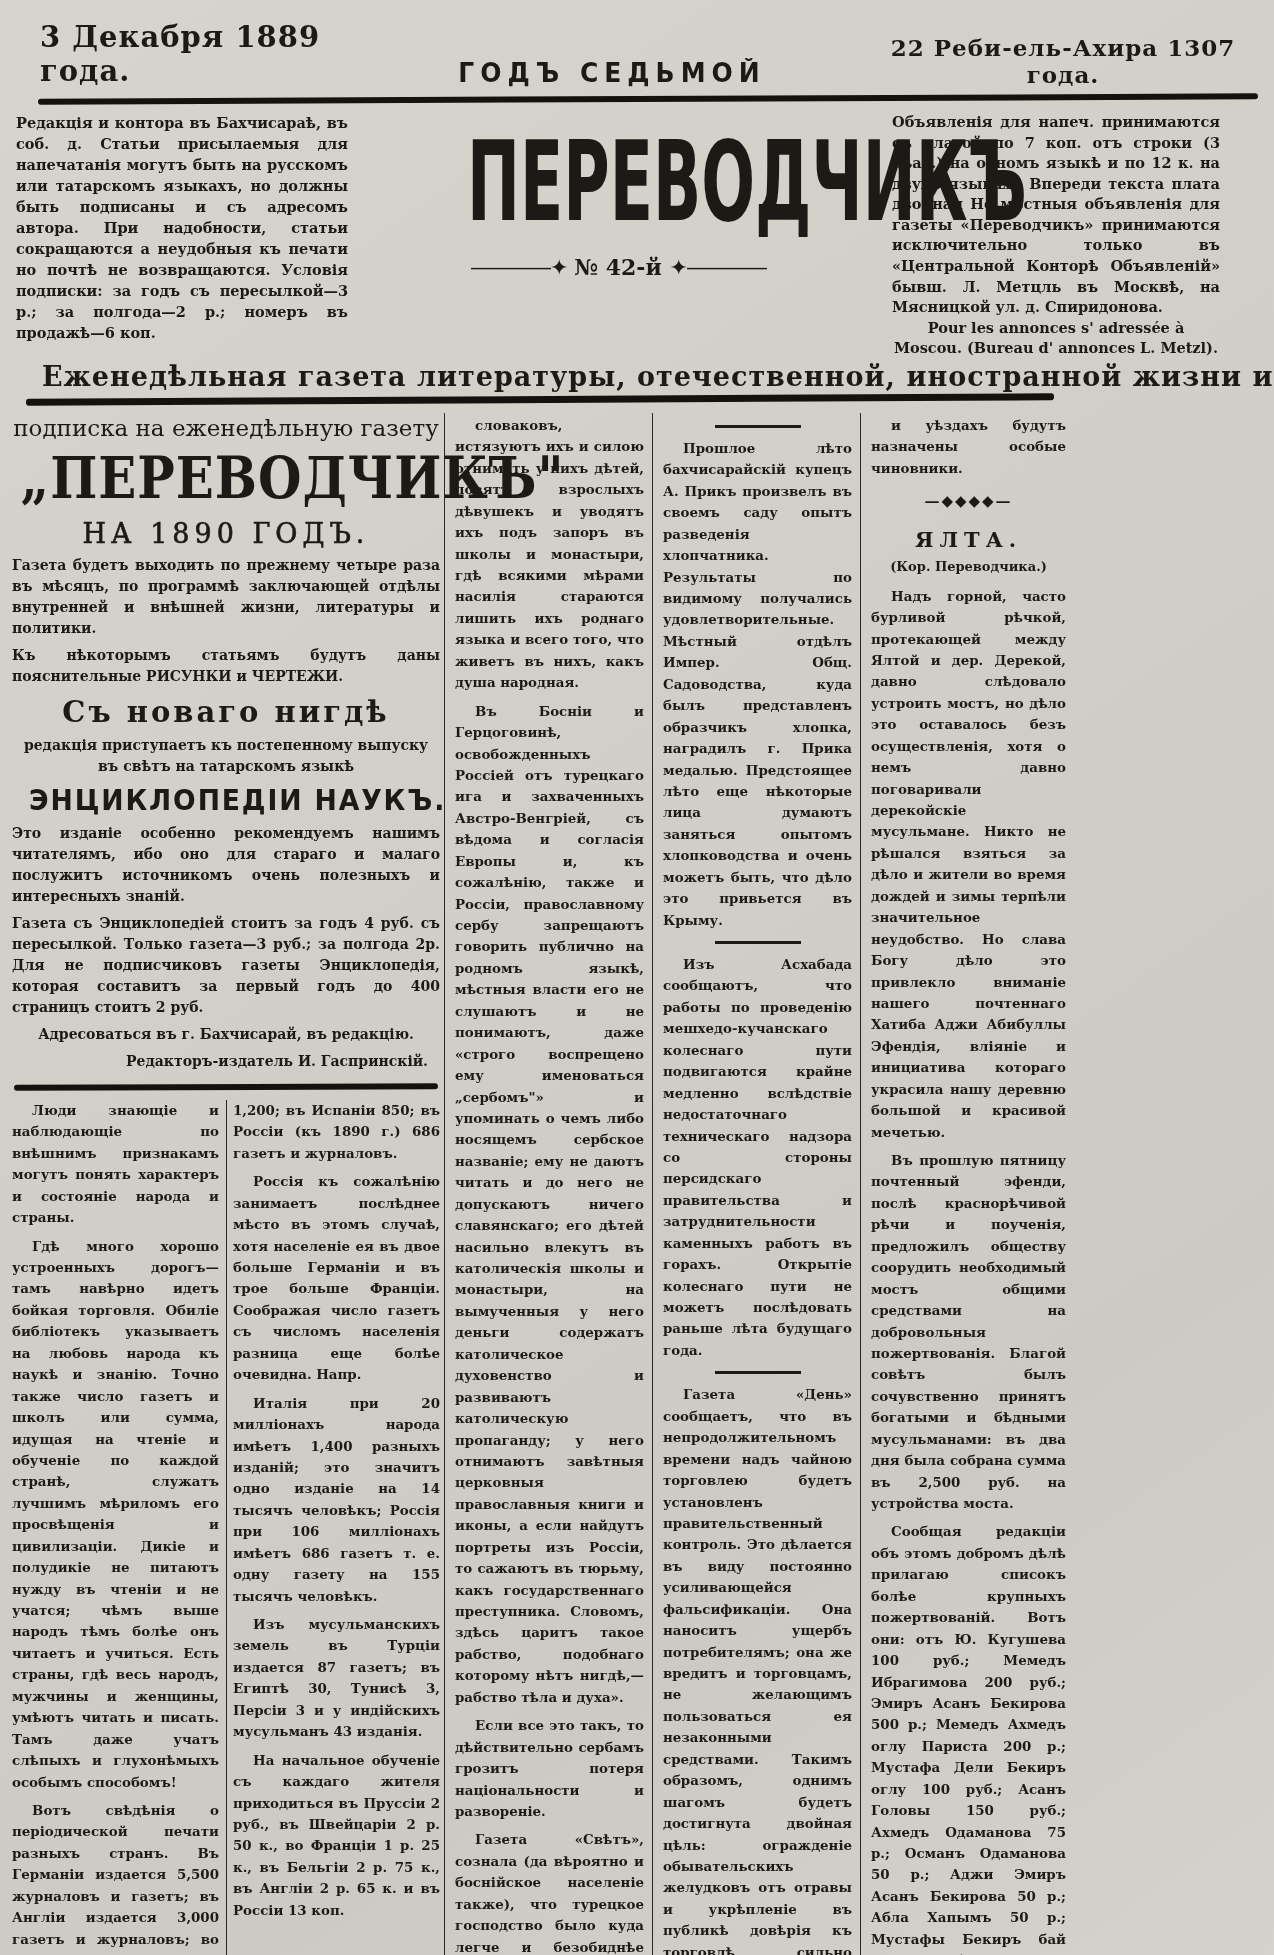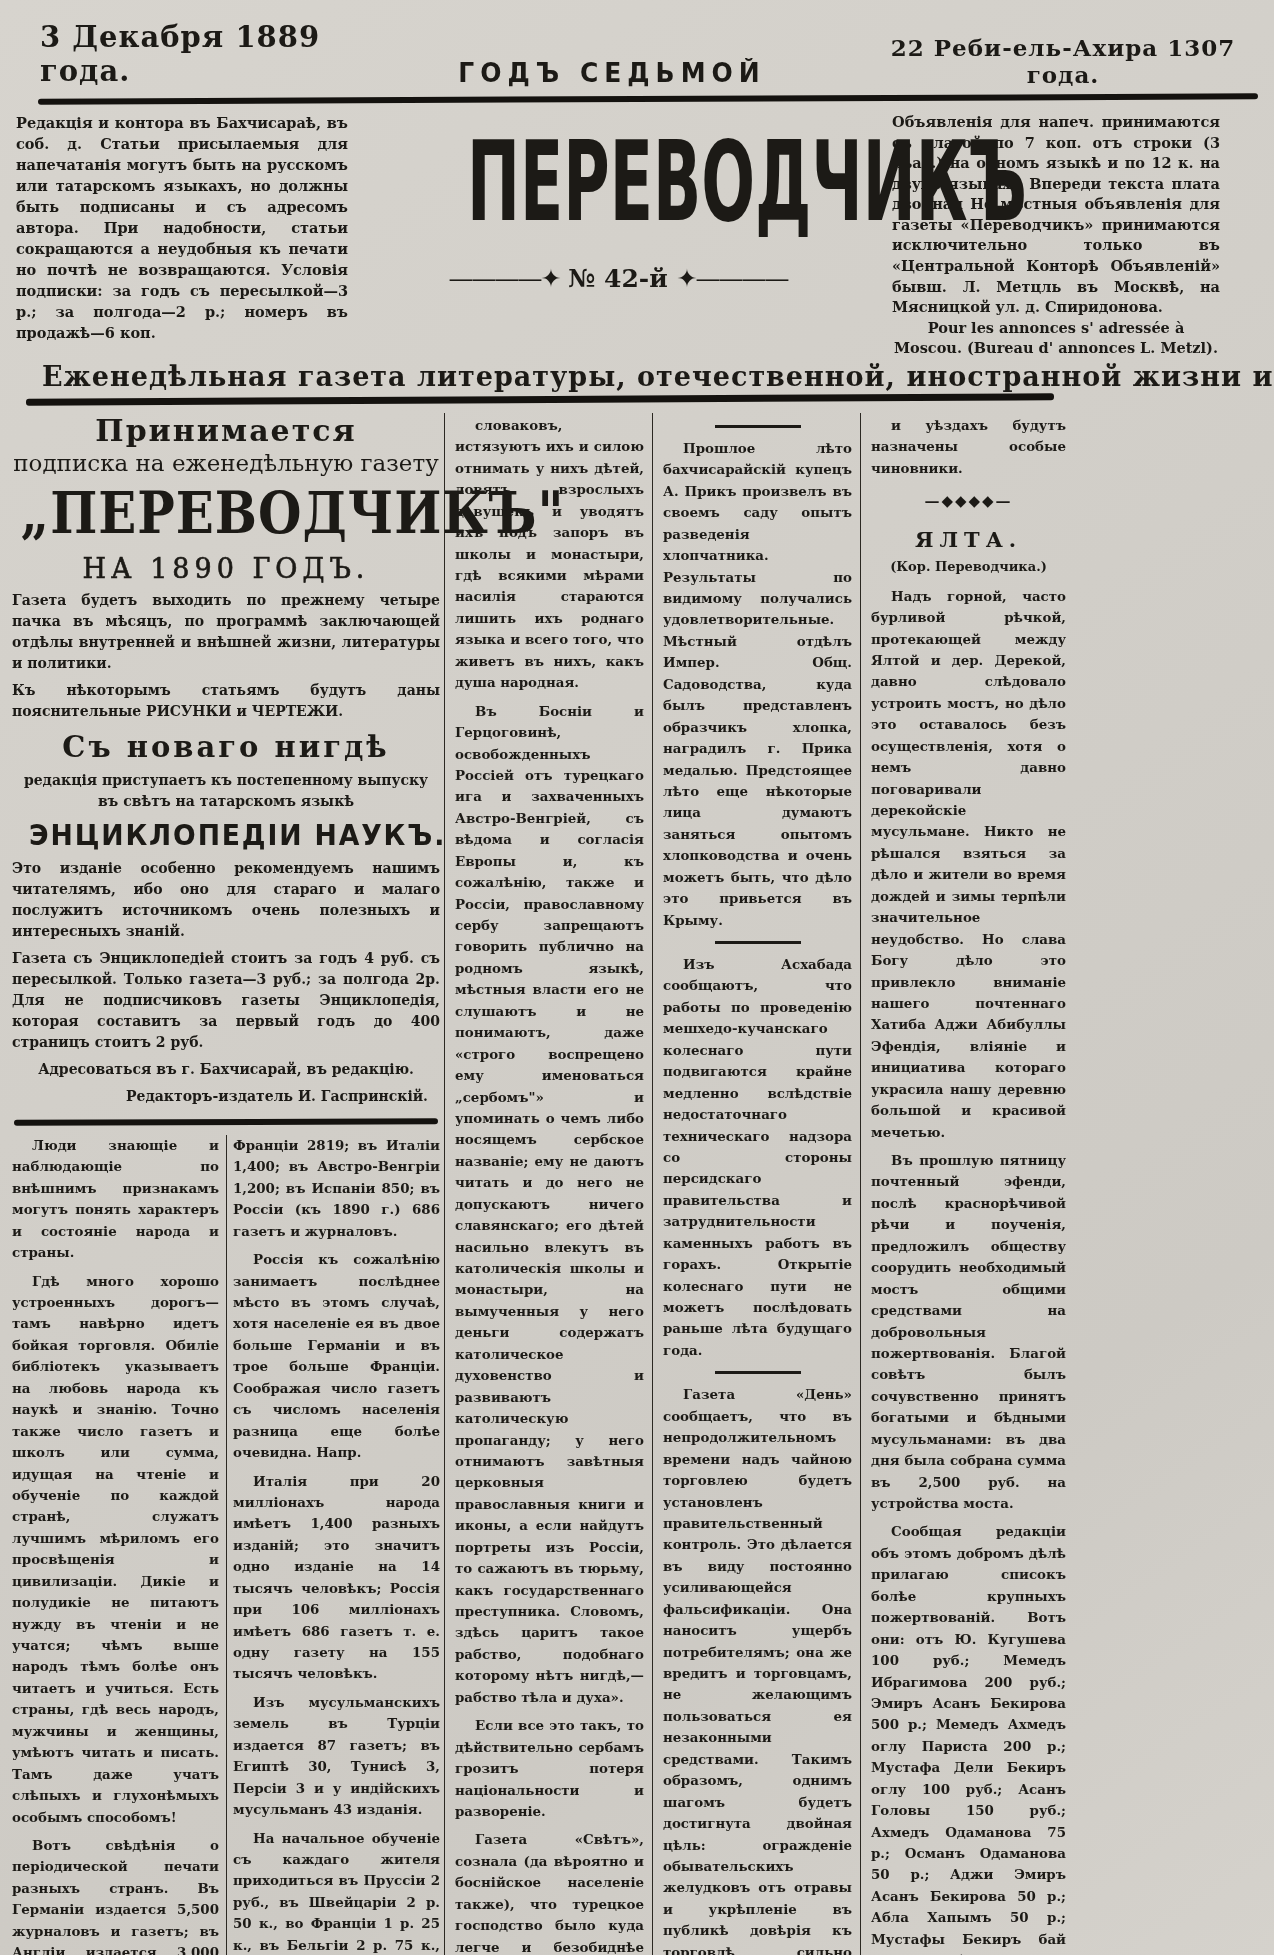--- a/index.html
+++ b/index.html
@@ -16,21 +16,21 @@
   .date-right{flex:1;text-align:center;font-size:23px;font-weight:bold;letter-spacing:1px;}
   .rule-top{height:6px;background:#14120f;margin:8px 6px 0 26px;border-radius:3px;transform:rotate(-0.25deg);}
   .hdr-row2{display:flex;margin-top:4px;}
   .ed-info{width:346px;font-size:14.5px;font-weight:bold;text-align:justify;line-height:1.45;padding:6px 10px 0 4px;box-sizing:border-box;}
   .mast-wrap{width:520px;text-align:center;}
   .masthead{
     display:inline-block;font-family:"DejaVu Sans","Liberation Sans",sans-serif;
     font-weight:bold;font-size:88px;line-height:1.05;white-space:nowrap;
     transform:scale(0.72,1.25);transform-origin:50% 40%;letter-spacing:0px;margin-top:28px;
   }
-  .issue-line{margin-top:38px;font-size:25px;font-weight:bold;white-space:nowrap;}
+  .issue-line{margin-top:28px;font-size:22px;font-weight:bold;white-space:nowrap;}
   .issue-line .orn{letter-spacing:-2px;font-weight:normal;}
   .ads-info{flex:1;font-size:14.5px;font-weight:bold;text-align:justify;line-height:1.42;padding:6px 44px 0 14px;box-sizing:border-box;}
   .ads-info .fr{display:block;text-align:center;}
   .subtitle{font-size:27px;font-weight:bold;letter-spacing:1px;padding-left:30px;margin-top:2px;white-space:nowrap;}
   .rule-sub{height:7px;background:#14120f;margin:4px 210px 0 14px;border-radius:3px;transform:rotate(-0.3deg);}
   
   .bodygrid{display:flex;margin-top:10px;height:1580px;}
   .colL{width:432px;display:flex;flex-direction:column;box-sizing:border-box;padding-right:4px;}
   .ncol{box-sizing:border-box;border-left:1px solid #2b2822;padding:2px 8px 0 10px;overflow:hidden;}
   .col3{width:208px;}
@@ -88,25 +88,24 @@
     </div>
   </div>
 
   <div class="subtitle">Еженедѣльная газета литературы, отечественной, иностранной жизни и политики.</div>
   <div class="rule-sub"></div>
 
   <div class="bodygrid">
 
     <div class="colL">
       <div class="ann">
-        <div class="ann-l1">Принимается</div>
         <div class="ann-l2">подписка на еженедѣльную газету</div>
         <div class="ann-title">„ПЕРЕВОДЧИКЪ"</div>
         <div class="ann-l3">НА 1890 ГОДЪ.</div>
-        <p>Газета будетъ выходить по прежнему четыре пачка въ мѣсяцъ, по программѣ заключающей отдѣлы внутренней и внѣшней жизни, литературы и политики.</p>
+        <p>Газета будетъ выходить по прежнему четыре раза въ мѣсяцъ, по программѣ заключающей отдѣлы внутренней и внѣшней жизни, литературы и политики.</p>
         <p>Къ нѣкоторымъ статьямъ будутъ даны пояснительные РИСУНКИ и ЧЕРТЕЖИ.</p>
         <div class="ann-l4">Съ новаго нигдѣ</div>
         <p class="ctr">редакція приступаетъ къ постепенному выпуску въ свѣтъ на татарскомъ языкѣ</p>
         <div class="ann-t2">ЭНЦИКЛОПЕДІИ НАУКЪ.</div>
         <p>Это изданіе особенно рекомендуемъ нашимъ читателямъ, ибо оно для стараго и малаго послужитъ источникомъ очень полезныхъ и интересныхъ знаній.</p>
         <p>Газета съ Энциклопедіей стоитъ за годъ 4 руб. съ пересылкой. Только газета—3 руб.; за полгода 2р. Для не подписчиковъ газеты Энциклопедія, которая составитъ за первый годъ до 400 страницъ стоитъ 2 руб.</p>
         <p class="ctr ann-adr">Адресоваться въ г. Бахчисарай, въ редакцію.</p>
         <p class="ann-red">Редакторъ-издатель И. Гаспринскій.</p>
       </div>
       <div class="rule-heavy"></div>

